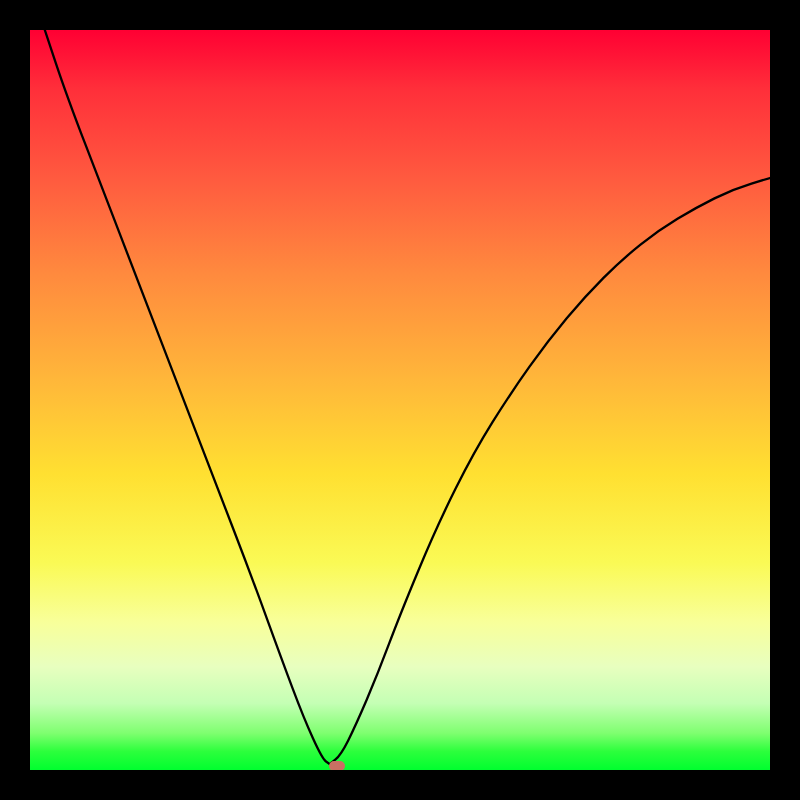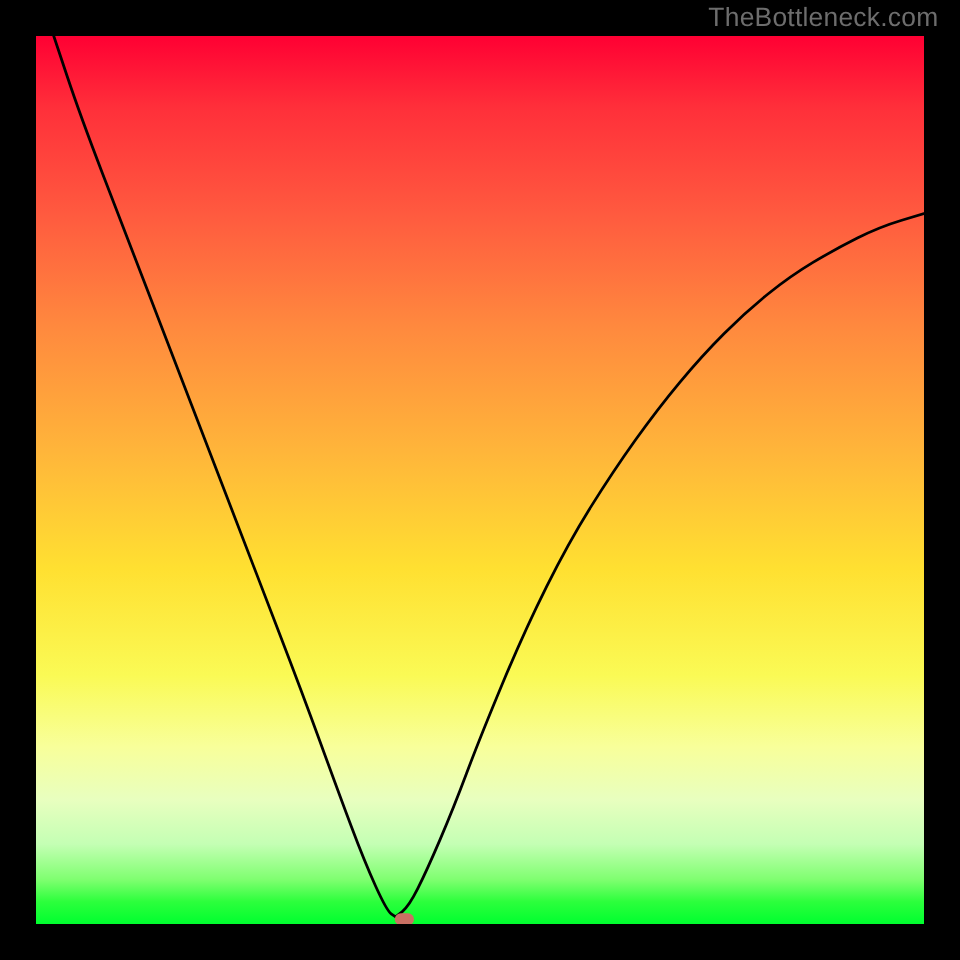--- a/index.html
+++ b/index.html
@@ -67,21 +67,20 @@
     height: 10px;
     border-radius: 5px;
     background: #c97063;
   }
 </style>
 </head>
 <body>
 
 <div class="frame">
 
-  <div class="watermark">TheBottleneck.com</div>
 
   <div class="plot">
     <div class="gradient"></div>
 
     <svg class="curve" viewBox="0 0 740 740" preserveAspectRatio="none">
       <path fill="none" stroke="#000" stroke-width="2.3" stroke-linecap="round" d="M 14.80 0.00 Q 14.80 0.00 25.90 33.30 Q 37.00 66.60 55.50 114.70 Q 74.00 162.80 92.50 210.90 Q 111.00 259.00 129.50 307.10 Q 148.00 355.20 166.50 403.30 Q 185.00 451.40 203.50 499.50 Q 222.00 547.60 236.80 588.30 Q 251.60 629.00 262.70 658.60 Q 273.80 688.20 283.05 708.55 Q 292.30 728.90 296.00 731.49 Q 299.70 734.08 299.70 734.08 Q 299.70 734.08 305.25 729.64 Q 310.80 725.20 318.20 710.40 Q 325.60 695.60 336.70 669.70 Q 347.80 643.80 358.90 614.20 Q 370.00 584.60 388.50 540.20 Q 407.00 495.80 425.50 458.80 Q 444.00 421.80 462.50 392.20 Q 481.00 362.60 499.50 336.70 Q 518.00 310.80 536.50 288.60 Q 555.00 266.40 573.50 247.90 Q 592.00 229.40 610.50 214.60 Q 629.00 199.80 647.50 188.70 Q 666.00 177.60 684.50 168.35 Q 703.00 159.10 721.50 153.55 L 740.00 148.00"></path>
     </svg>
 
     <div class="marker" style="left: 299.1px; top: 730.56px; background: rgb(201, 112, 99);"></div>
   </div>

